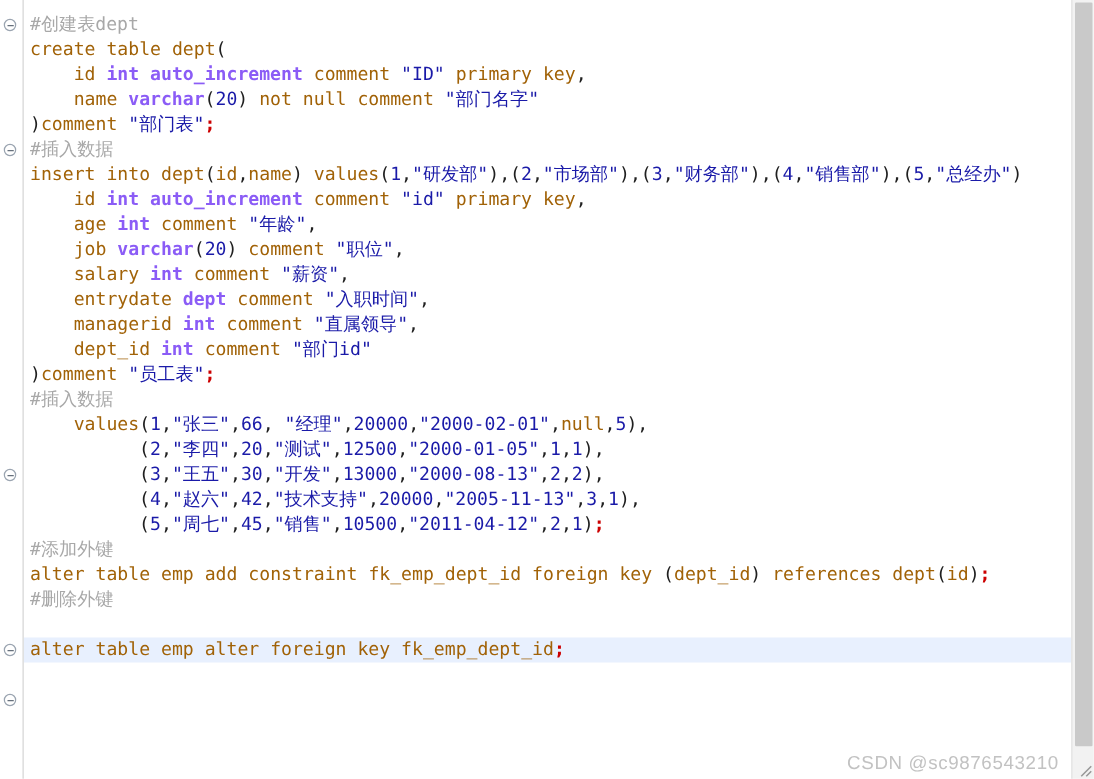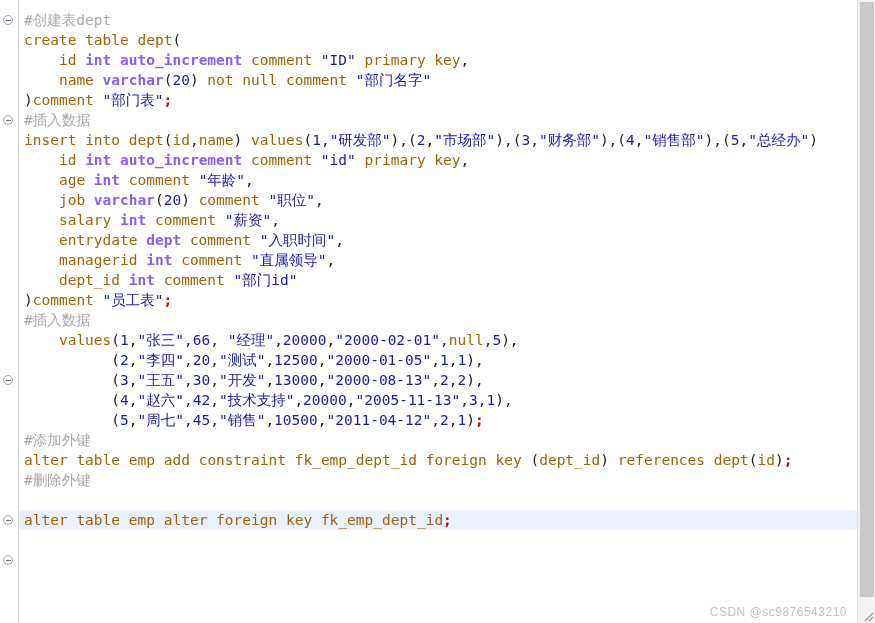--- a/index.html
+++ b/index.html
@@ -124,21 +124,21 @@
     height: 14px;
     z-index: 6;
   }
 
   
   #watermark {
     position: absolute;
     right: 28px;
     bottom: 4px;
     font-family: "Liberation Sans", sans-serif;
-    font-size: 12px;
+    font-size: 15px;
     color: #c2c2c2;
     letter-spacing: 0.5px;
     z-index: 7;
     white-space: nowrap;
   }
 </style>
 </head>
 <body>
 
 <div id="editor-window">

